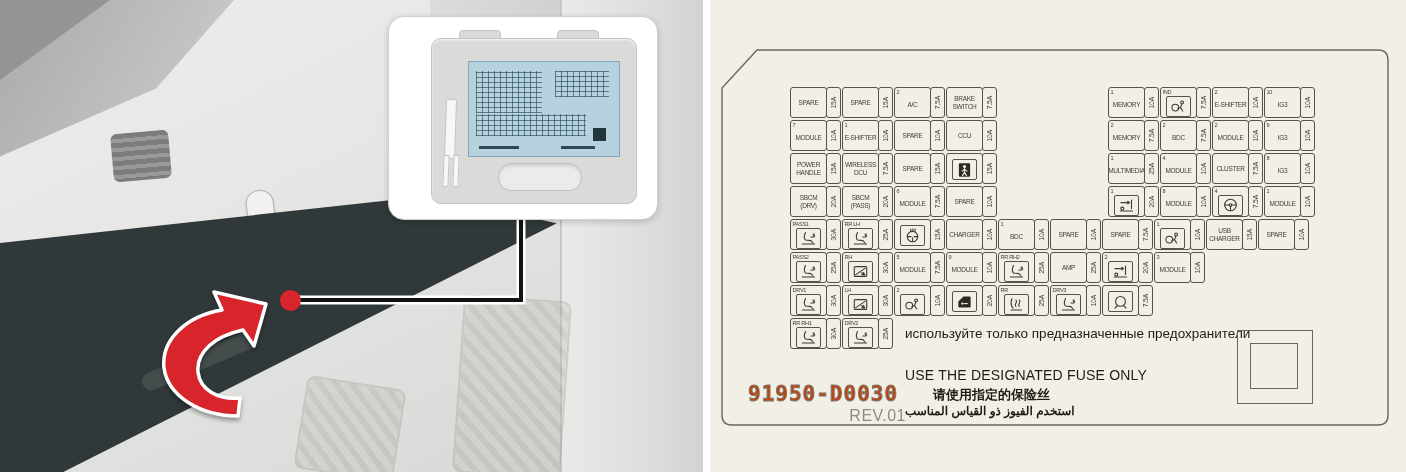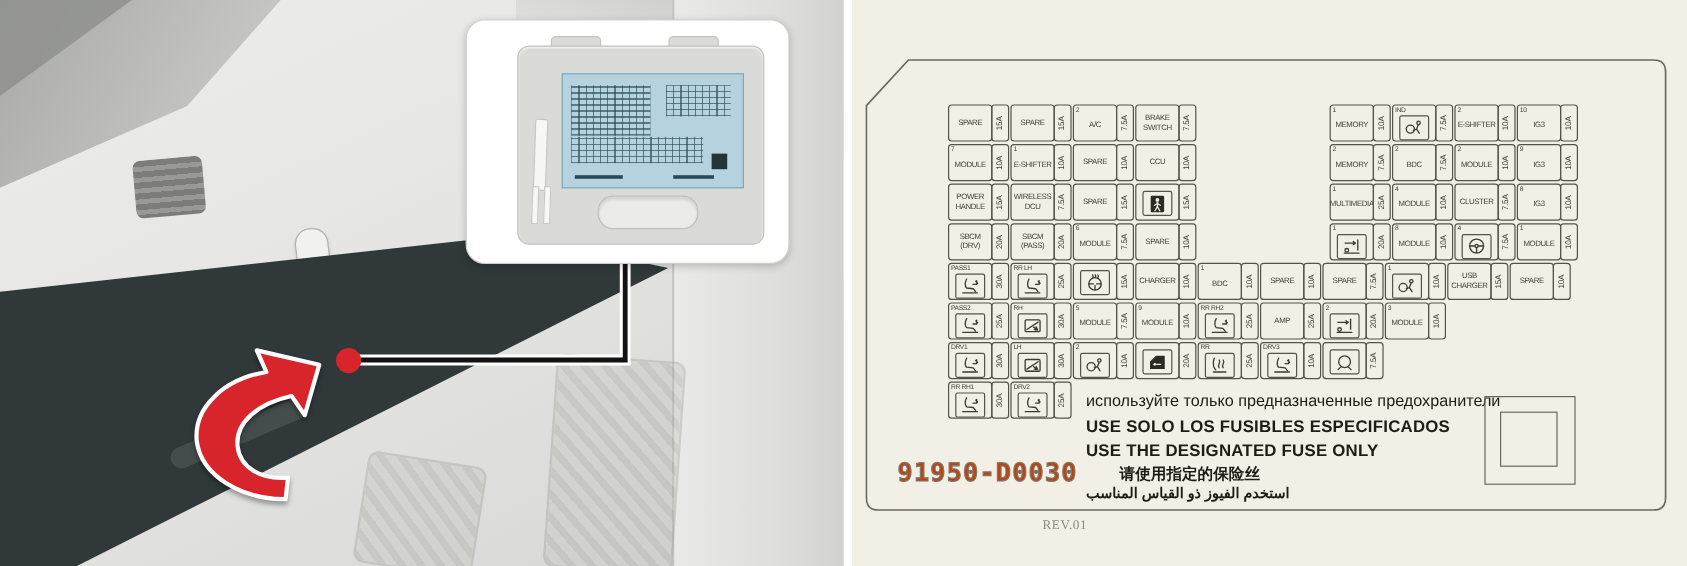--- a/index.html
+++ b/index.html
@@ -71,27 +71,27 @@
   .sup{position:absolute;top:0.5px;left:1.5px;font-size:5.6px;letter-spacing:-0.3px;white-space:nowrap;}
   .has-sup .ltxt{margin-top:4px;}
   .iconbox{width:23px;height:19px;border:1px solid #56534a;border-radius:2px;display:flex;
     align-items:center;justify-content:center;margin-top:2px;}
   .has-sup .iconbox{margin-top:7px;}
   .iconbox svg{display:block;}
   
   .warn{position:absolute;left:195px;color:#1d1c16;white-space:nowrap;}
   .warn-ru{top:326px;font-size:13.5px;}
   .warn-es{top:347px;font-size:14px;font-weight:bold;letter-spacing:.2px;}
-  .warn-en{top:367px;font-size:14px;font-weight:bold;letter-spacing:.2px;}
+  .warn-en{top:367px;font-size:14px;font-weight:normal;letter-spacing:.2px;}
   .warn-zh{top:386px;font-size:13px;font-weight:600;padding-left:28px;}
   .warn-ar{top:404px;font-size:12px;font-weight:bold;}
   .part-number{position:absolute;left:38px;top:382px;font-family:"DejaVu Sans Mono",monospace;
     font-weight:bold;font-size:21px;color:#c2410c;-webkit-text-stroke:1px #7c796d;letter-spacing:1px;}
   .revision{position:absolute;left:108px;top:407px;width:88px;text-align:right;
-    font-family:Liberation Serif, serif;font-size:11px;color:#8f8c80;letter-spacing:.5px;margin-top:25px;}
+    font-family:Liberation Sans, sans-serif;font-size:16px;color:#8f8c80;letter-spacing:.5px;}
   .sq-outer{position:absolute;left:527px;top:330px;width:74px;height:72px;border:1.5px solid #6b6860;}
   .sq-inner{position:absolute;left:540px;top:343px;width:46px;height:44px;border:1.5px solid #6b6860;}
 </style>
 </head>
 <body>
 
 <div class="photo">
   <div class="shape dash-top-left"></div>
   <div class="shape dash-corner"></div>
   <div class="shape dash-top-right"></div>
@@ -845,21 +845,20 @@
             </span>
           </div>
           <div class="fcell famp">
             <span>25A</span>
           </div>
         </div>
       </div>
     </div>
 
   <div class="warn warn-ru">используйте только предназначенные предохранители</div>
-  <div class="warn warn-es">USE SOLO LOS FUSIBLES ESPECIFICADOS</div>
   <div class="warn warn-en">USE THE DESIGNATED FUSE ONLY</div>
   <div class="warn warn-zh">请使用指定的保险丝</div>
   <div class="warn warn-ar" dir="rtl">استخدم الفيوز ذو القياس المناسب</div>
 
   <div class="part-number">91950-D0030</div>
   <div class="revision">REV.01</div>
 
   <div class="sq-outer"></div>
   <div class="sq-inner"></div>
 </div>

